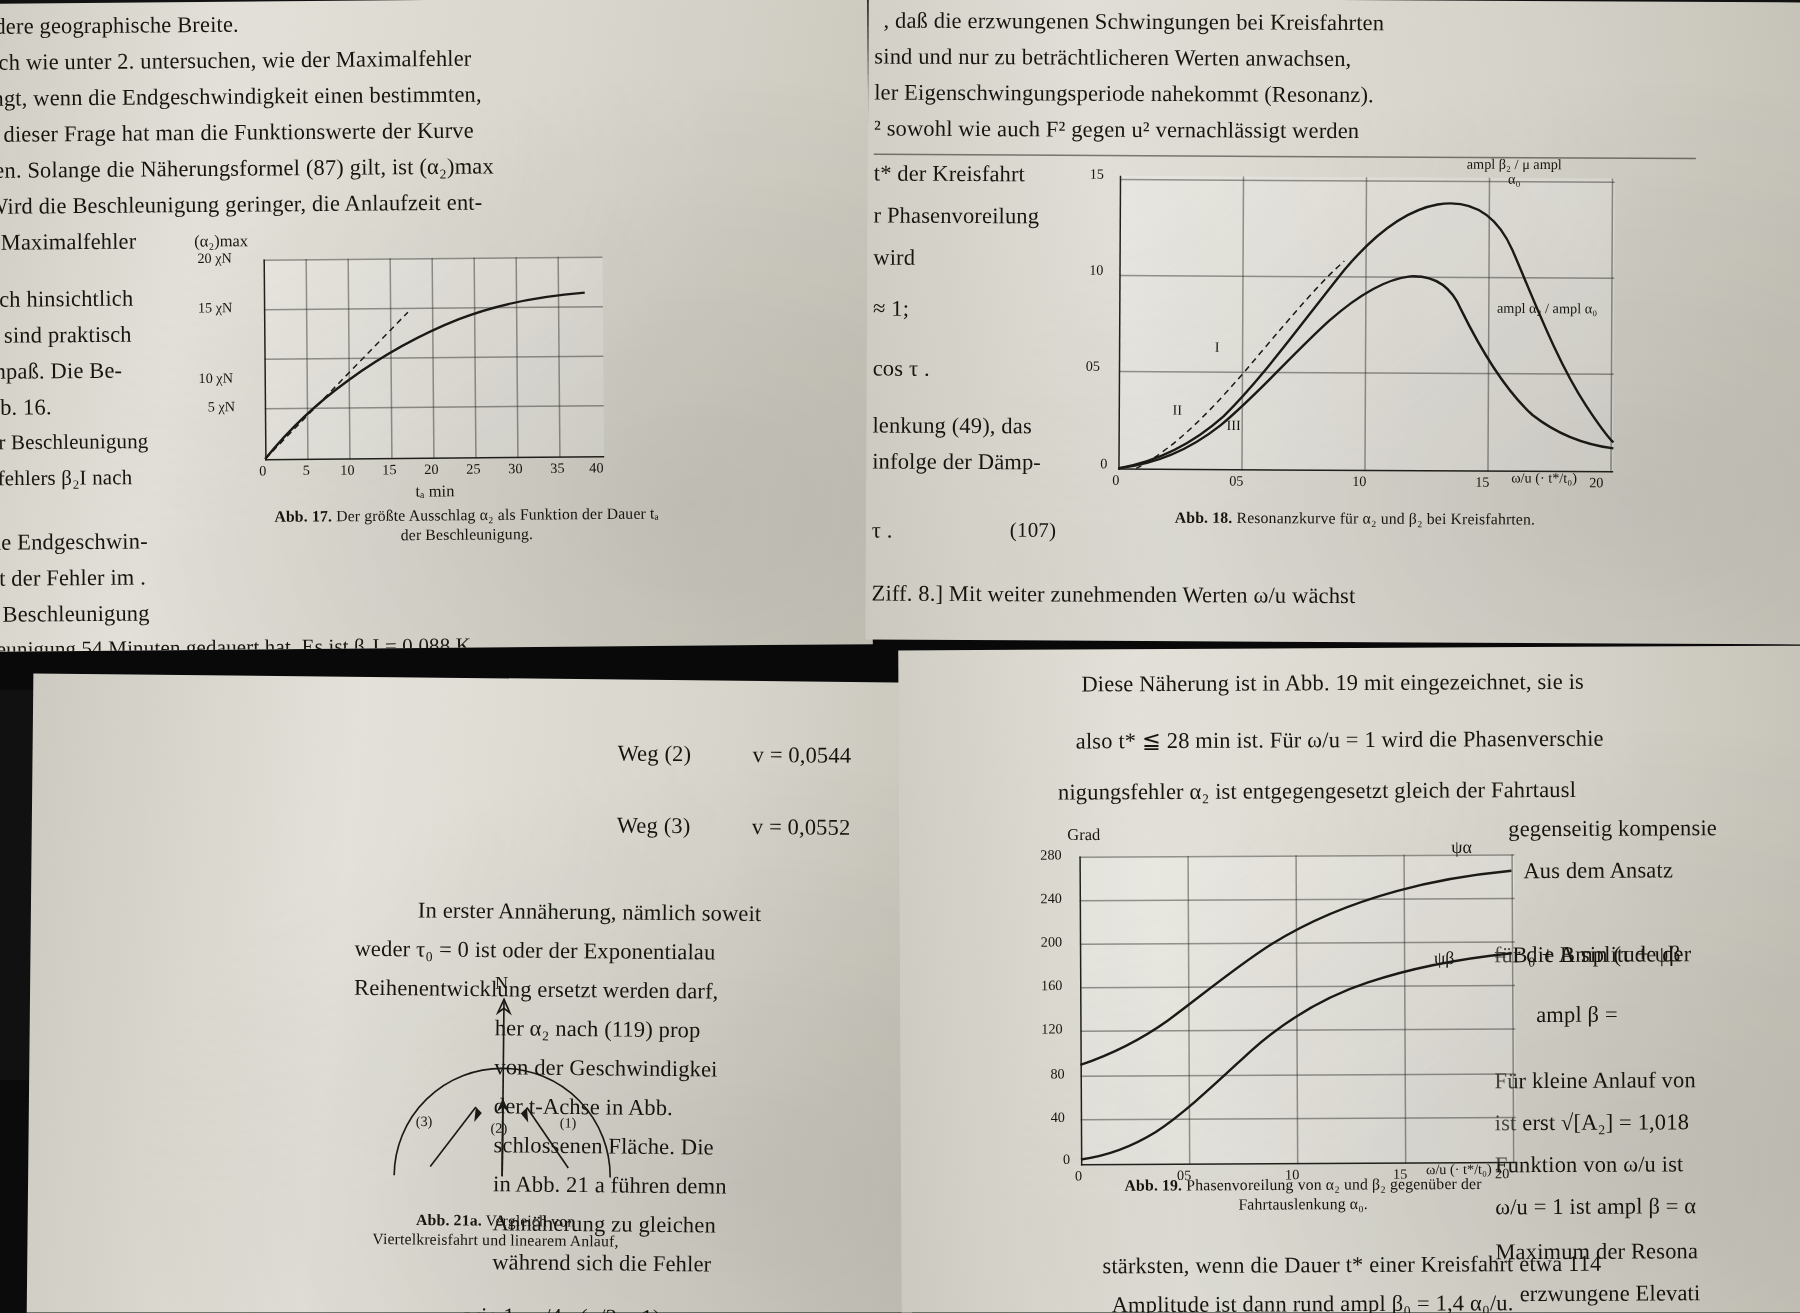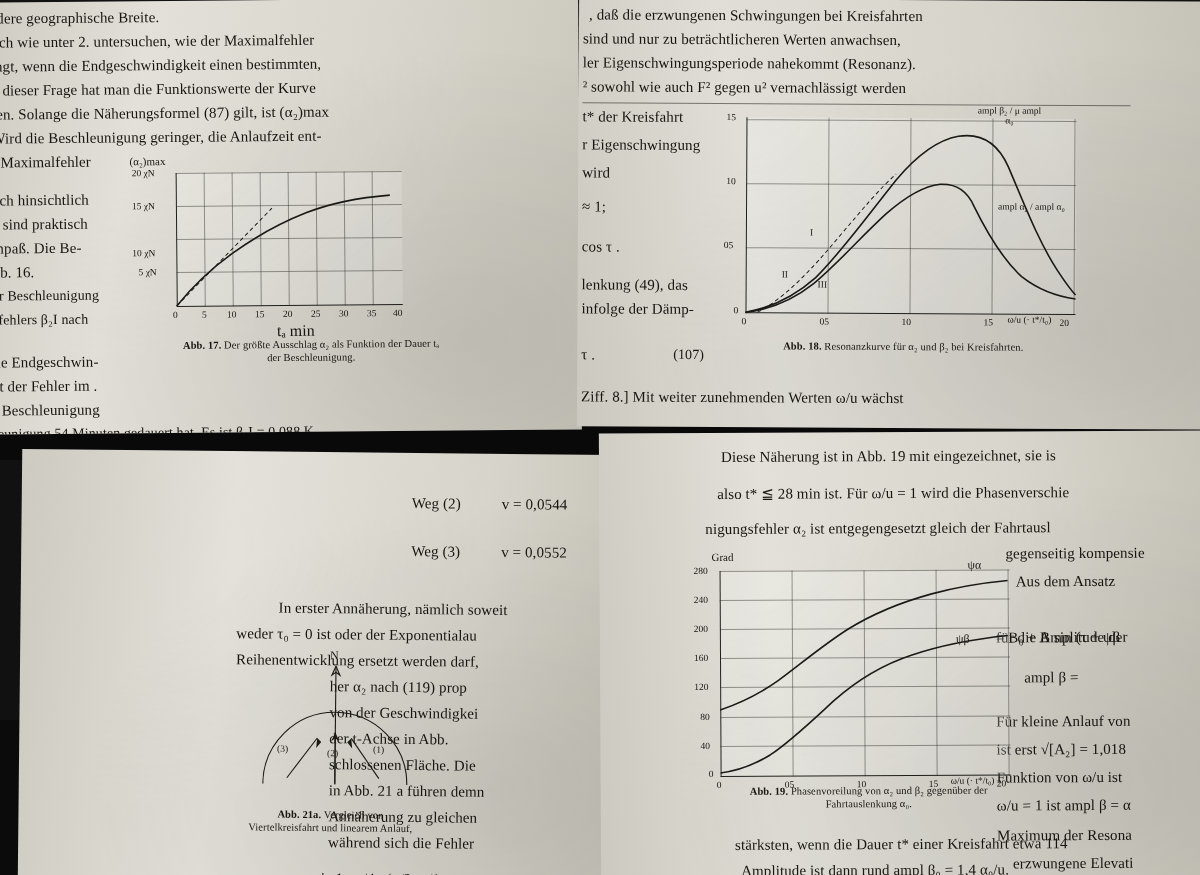--- a/index.html
+++ b/index.html
@@ -107,21 +107,21 @@
         <div class="lbl" style="left:-4px;top:137px;">0</div>
         <div class="lbl" style="left:25px;top:137px;">5</div>
         <div class="lbl" style="left:50px;top:137px;">10</div>
         <div class="lbl" style="left:78px;top:137px;">15</div>
         <div class="lbl" style="left:106px;top:137px;">20</div>
         <div class="lbl" style="left:134px;top:137px;">25</div>
         <div class="lbl" style="left:162px;top:137px;">30</div>
         <div class="lbl" style="left:190px;top:137px;">35</div>
         <div class="lbl" style="left:216px;top:137px;">40</div>
 
-        <div class="lbl i" style="left:100px;top:150px;font-size:16px;">tₐ min</div>
+        <div class="lbl i" style="left:100px;top:150px;font-size:11px;">tₐ min</div>
 
         <svg width="226" height="134" viewBox="0 0 226 134">
           <path class="curve" d="M0,133 C14,116 32,98 56,81 C80,64 104,51 130,41 C156,31 186,26 214,24"></path>
           <path class="curve dash" d="M0,133 L96,36"></path>
         </svg>
       </div>
 
       <div class="txt cap" style="left:186px;top:338px;width:268px;">
         <span class="bold">Abb. 17.</span>
         <span>Der größte Ausschlag α₂ als Funktion der Dauer tₐ der Beschleunigung.</span>
@@ -132,21 +132,21 @@
 
   <div class="panel tr">
     <div class="inner">
       <div class="txt t15" style="left:10px;top:8px;">, daß die erzwungenen Schwingungen bei Kreisfahrten</div>
       <div class="txt t15" style="left:4px;top:32px;">sind und nur zu beträchtlicheren Werten anwachsen,</div>
       <div class="txt t15" style="left:4px;top:56px;">ler Eigenschwingungsperiode nahekommt (Resonanz).</div>
       <div class="txt t15" style="left:4px;top:80px;">² sowohl wie auch F² gegen u² vernachlässigt werden</div>
       <div class="axisline" style="left:4px;top:104px;width:548px;height:1px;opacity:.55;"></div>
 
       <div class="txt t15" style="left:4px;top:110px;">t* der Kreisfahrt</div>
-      <div class="txt t15" style="left:4px;top:138px;">r Eigenschwingung</div>
+      <div class="txt t15" style="left:4px;top:138px;">r Phasenvoreilung</div>
       <div class="txt t15" style="left:4px;top:166px;">wird</div>
       <div class="txt t15" style="left:4px;top:200px;">≈ 1;</div>
       <div class="txt t15" style="left:4px;top:240px;">cos τ .</div>
       <div class="txt t15" style="left:4px;top:278px;">lenkung (49), das</div>
       <div class="txt t15" style="left:4px;top:302px;">infolge der Dämp-</div>
       <div class="txt t15" style="left:4px;top:348px;">τ .</div>
       <div class="txt t14" style="left:96px;top:348px;">(107)</div>
 
       <div class="txt t15" style="left:4px;top:390px;">Ziff. 8.] Mit weiter zunehmenden Werten ω/u wächst</div>
 

